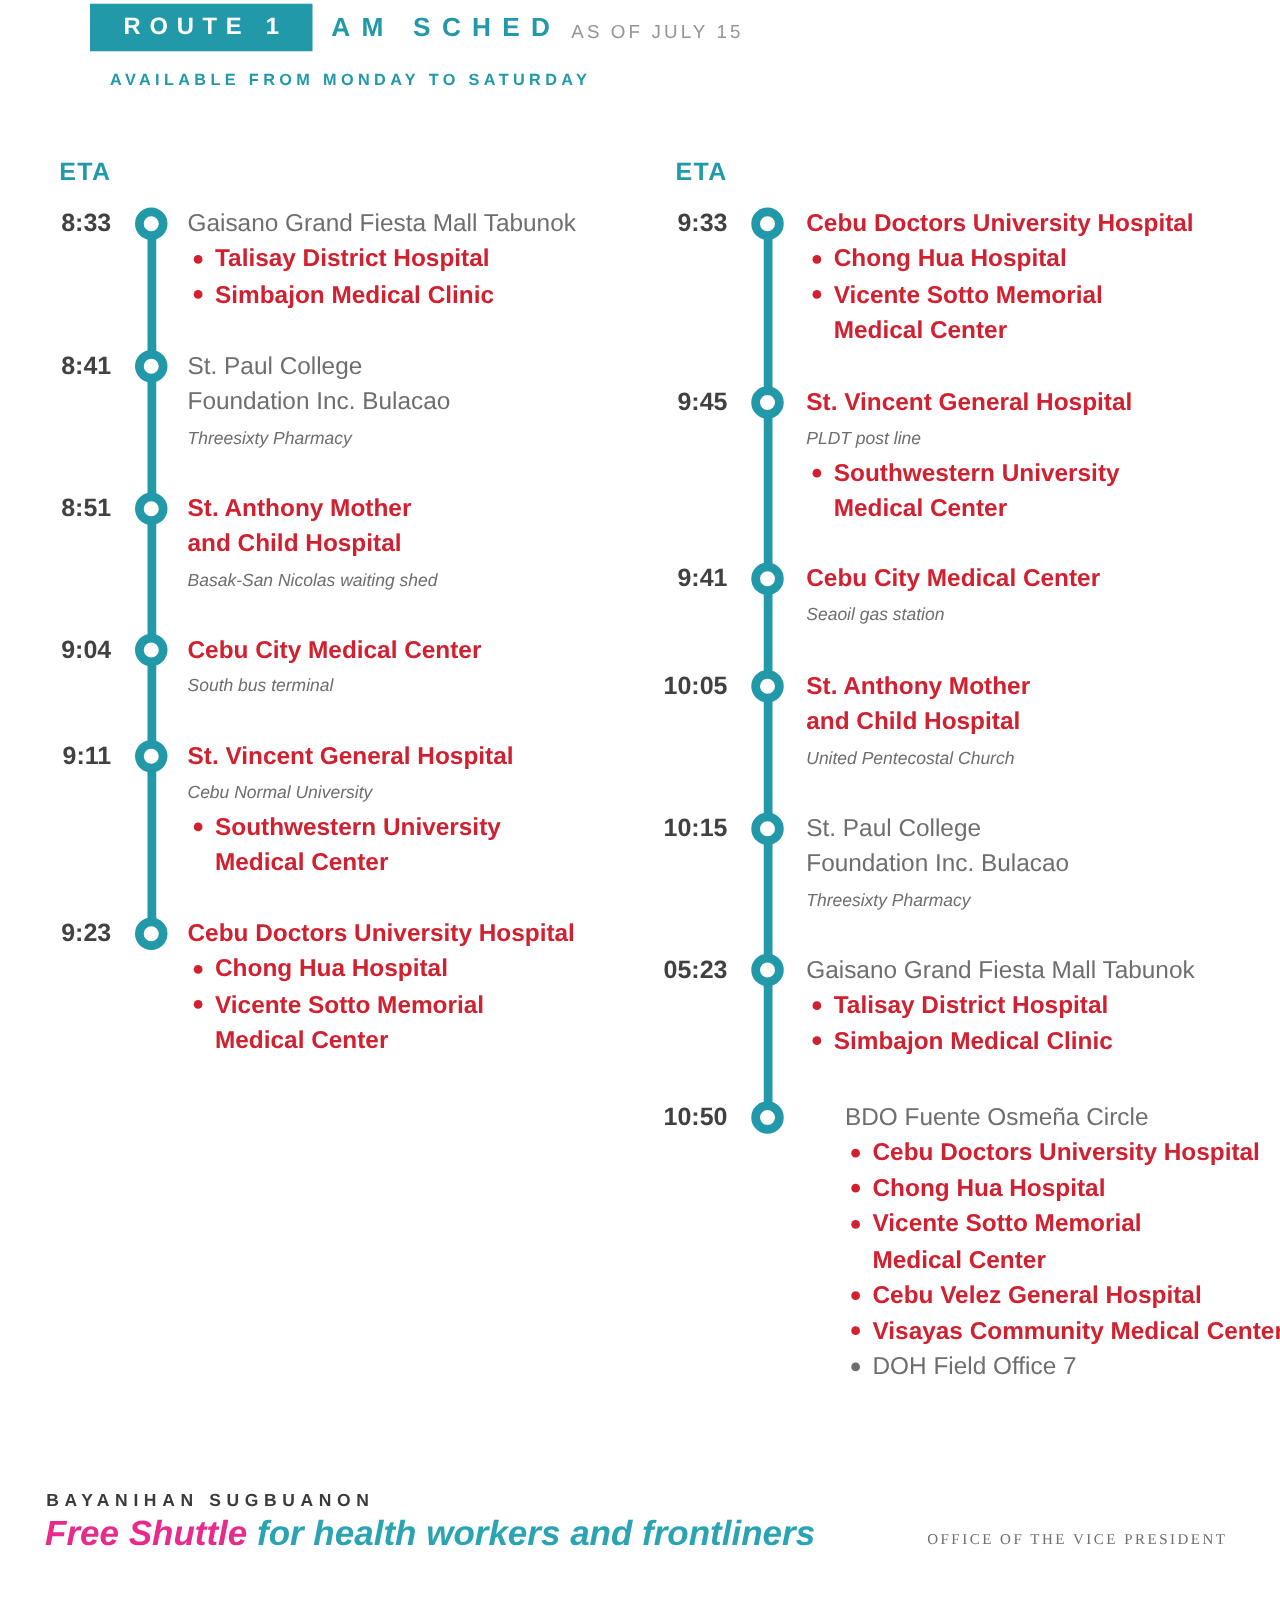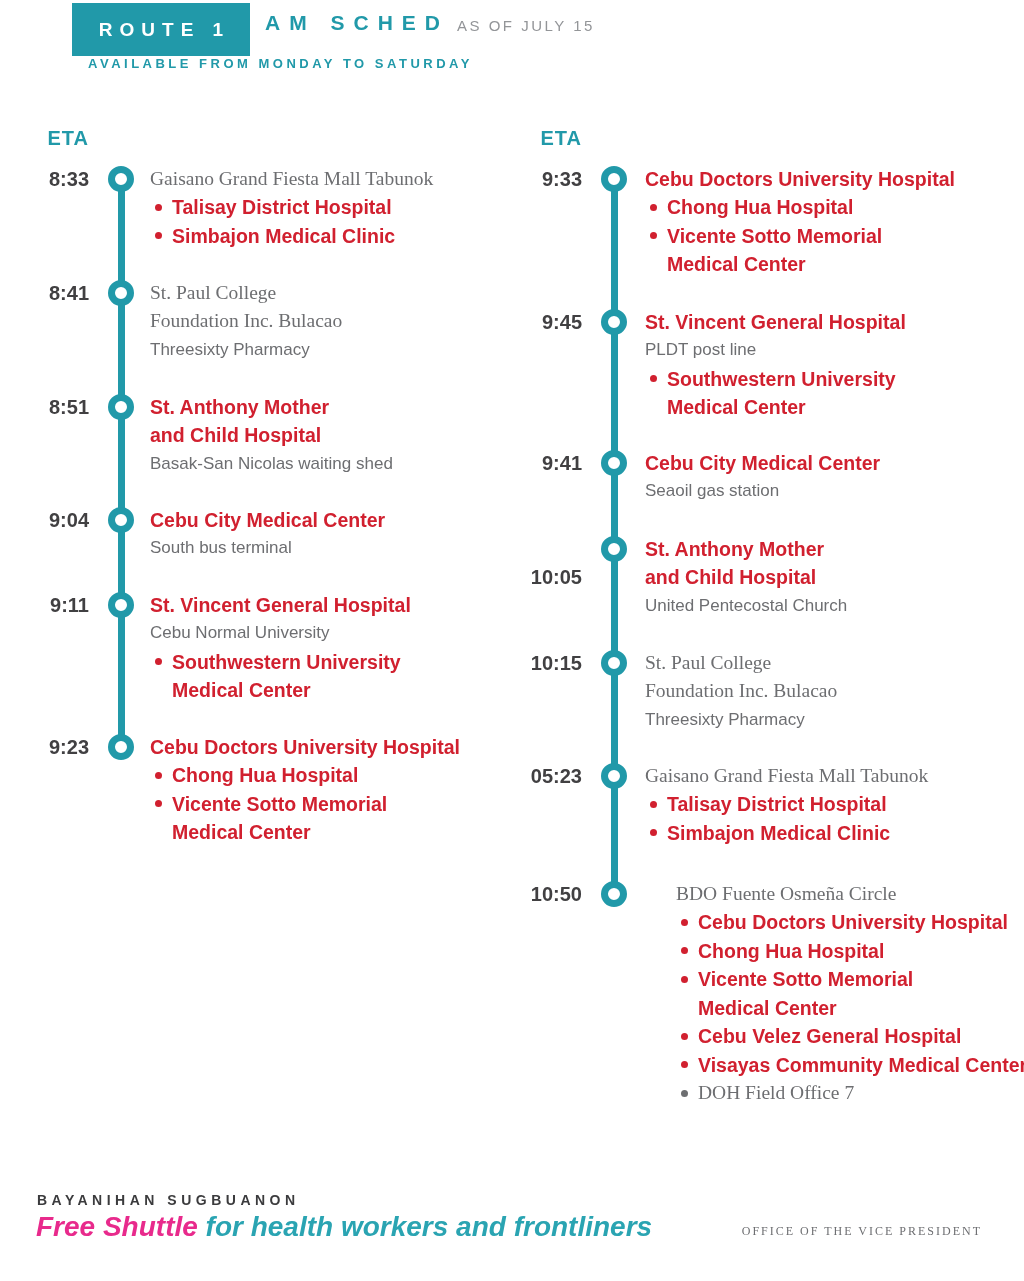--- a/index.html
+++ b/index.html
@@ -8,43 +8,43 @@
     --gray:#6d6e71;
     --dark:#414042;
     --pink:#e82a8c;
     --footer-teal:#2aa4b2;
   }
   html,body{margin:0;padding:0;background:#ffffff;}
   body{font-family:"Liberation Sans", sans-serif;}
   .page{position:relative;width:1024px;height:1281px;background:#ffffff;overflow:hidden;}
 
   
-  .route-badge{position:absolute;left:72px;top:3px;width:178px;height:53px;background:var(--teal);
+  .route-badge{position:absolute;left:72px;top:3px;width:178px;height:38px;background:var(--teal);
     color:#fff;font-weight:bold;font-size:19px;letter-spacing:7px;display:flex;align-items:center;
     justify-content:center;padding-left:7px;box-sizing:border-box;}
   .sched-label{position:absolute;left:265px;top:0;height:46px;display:flex;align-items:center;
     color:var(--teal);font-size:21px;font-weight:bold;letter-spacing:9px;white-space:nowrap;}
   .as-of{position:absolute;left:457px;top:2px;height:46px;display:flex;align-items:center;
     color:#939598;font-size:15px;letter-spacing:2.5px;white-space:nowrap;}
   .availability{position:absolute;left:88px;top:56px;color:var(--teal);font-size:13px;
     font-weight:bold;letter-spacing:3.5px;white-space:nowrap;}
 
   
   .eta{position:absolute;top:127px;width:95px;text-align:right;font-size:20px;font-weight:bold;
     color:var(--teal);letter-spacing:1px;}
   .tl-line{position:absolute;width:7px;background:var(--teal);border-radius:3px;z-index:1;}
   .tl-node{position:absolute;width:12px;height:12px;border:7px solid var(--teal);border-radius:50%;
     background:#fff;z-index:2;}
   .stop-time{position:absolute;width:95px;text-align:right;font-size:20px;font-weight:bold;
     color:var(--dark);line-height:28px;white-space:nowrap;}
   .stop-content{position:absolute;line-height:28.5px;z-index:2;}
   .t-line{font-size:19.5px;white-space:nowrap;}
   .t-red{color:var(--red);font-weight:bold;}
-  .t-gray{color:var(--gray);font-weight:normal;font-family:Liberation Serif, serif;}
-  .note{font-size:17px;color:var(--gray);white-space:nowrap;}
+  .t-gray{color:var(--gray);font-weight:normal;}
+  .note{font-size:14px;font-style:italic;color:var(--gray);white-space:nowrap;}
   .bullet-line{position:relative;padding-left:22px;font-size:19.5px;white-space:nowrap;}
   .dot{position:absolute;left:5px;top:10.5px;width:7px;height:7px;border-radius:50%;}
   .dot-red{background:var(--red);}
   .dot-gray{background:var(--gray);}
 
   
   .bayanihan{position:absolute;left:37px;top:1192px;font-size:14px;font-weight:bold;
     letter-spacing:4.5px;color:#3b3b3d;white-space:nowrap;}
   .shuttle{position:absolute;left:36px;top:1211px;font-size:28px;font-weight:bold;
     font-style:italic;white-space:nowrap;}
@@ -129,21 +129,21 @@
           <div class="note">PLDT post line</div>
           <div class="bullet-line t-red"><span class="dot dot-red"></span>Southwestern University</div>
           <div class="bullet-line t-red">Medical Center</div>
         </div>
         <div class="stop-time" style="left: 487px; top: 449px;">9:41</div>
         <div class="tl-node" style="left: 601px; top: 450px;"></div>
         <div class="stop-content" style="left: 645px; top: 448.75px;">
           <div class="t-line t-red">Cebu City Medical Center</div>
           <div class="note">Seaoil gas station</div>
         </div>
-        <div class="stop-time" style="left: 487px; top: 535px; margin-top: 28px;">10:05</div>
+        <div class="stop-time" style="left: 487px; top: 535px;">10:05</div>
         <div class="tl-node" style="left: 601px; top: 536px;"></div>
         <div class="stop-content" style="left: 645px; top: 534.75px;">
           <div class="t-line t-red">St. Anthony Mother</div>
           <div class="t-line t-red">and Child Hospital</div>
           <div class="note">United Pentecostal Church</div>
         </div>
         <div class="stop-time" style="left: 487px; top: 649px;">10:15</div>
         <div class="tl-node" style="left: 601px; top: 650px;"></div>
         <div class="stop-content" style="left: 645px; top: 648.75px;">
           <div class="t-line t-gray">St. Paul College</div>

